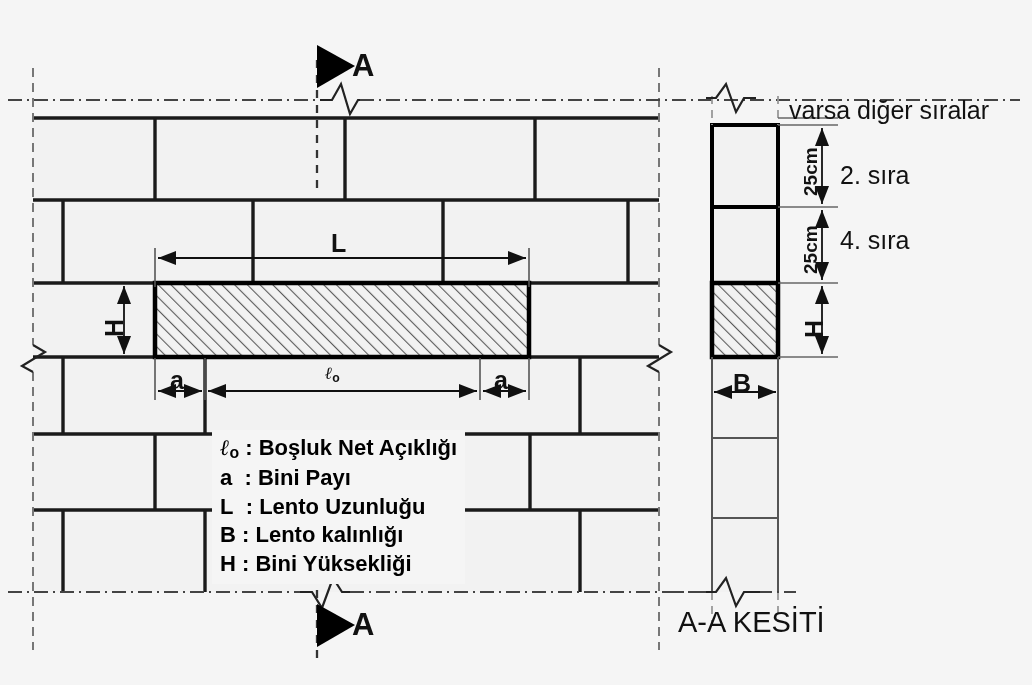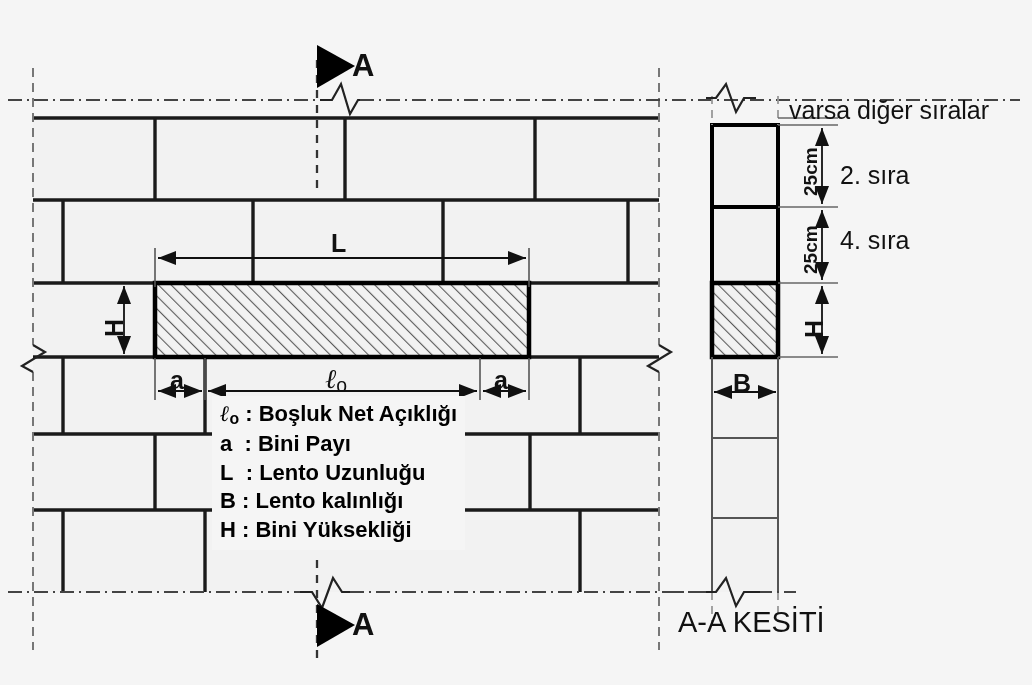--- a/index.html
+++ b/index.html
@@ -204,38 +204,38 @@
 <div class="txt lbl-big" style="left:352px;top:48px;font-size:31px;font-weight:bold;">A</div>
 <div class="txt lbl-big" style="left:352px;top:607px;font-size:31px;font-weight:bold;">A</div>
 
 <div class="txt lbl-dim" style="left:331px;top:229px;">L</div>
 
 <div class="txt lbl-dim rot" style="left:100px;top:337px;">H</div>
 
 <div class="txt lbl-dim" style="left:170px;top:366px;">a</div>
 <div class="txt lbl-dim" style="left:494px;top:366px;">a</div>
 
-<div class="txt" style="left:325px;top:364px;font-size:27px;font-weight:normal;">
+<div class="txt" style="left:325px;top:364px;font-size:17px;font-weight:bold;">
   <span class="ital">ℓ</span><span class="sub">o</span>
 </div>
 
 <div class="txt lbl-big" style="left:789px;top:96px;font-size:25px;">varsa diğer sıralar</div>
 
 <div class="txt lbl-small rot" style="left:800px;top:196px;">25cm</div>
 <div class="txt lbl-small rot" style="left:800px;top:274px;">25cm</div>
 <div class="txt lbl-dim rot" style="left:800px;top:338px;">H</div>
 
 <div class="txt lbl-big" style="left:840px;top:161px;font-size:25px;">2. sıra</div>
 <div class="txt lbl-big" style="left:840px;top:226px;font-size:25px;">4. sıra</div>
 
 <div class="txt lbl-dim" style="left:733px;top:369px;">B</div>
 
 <div class="txt" style="left:678px;top:606px;font-size:29px;text-align:center;">A-A KESİTİ</div>
 
-<div class="legend" style="left:212px;top:396px;">
+<div class="legend" style="left:212px;top:430px;">
   <div><span class="ital">ℓ</span><span class="sub">o</span> <span>:</span> <span>Boşluk Net Açıklığı</span></div>
   <div><span>a</span>&nbsp; <span>:</span> <span>Bini Payı</span></div>
   <div><span>L</span>&nbsp; <span>:</span> <span>Lento Uzunluğu</span></div>
   <div><span>B</span> <span>:</span> <span>Lento kalınlığı</span></div>
   <div><span>H</span> <span>:</span> <span>Bini Yüksekliği</span></div>
 </div>
 
 </div>
 
 </body></html>

